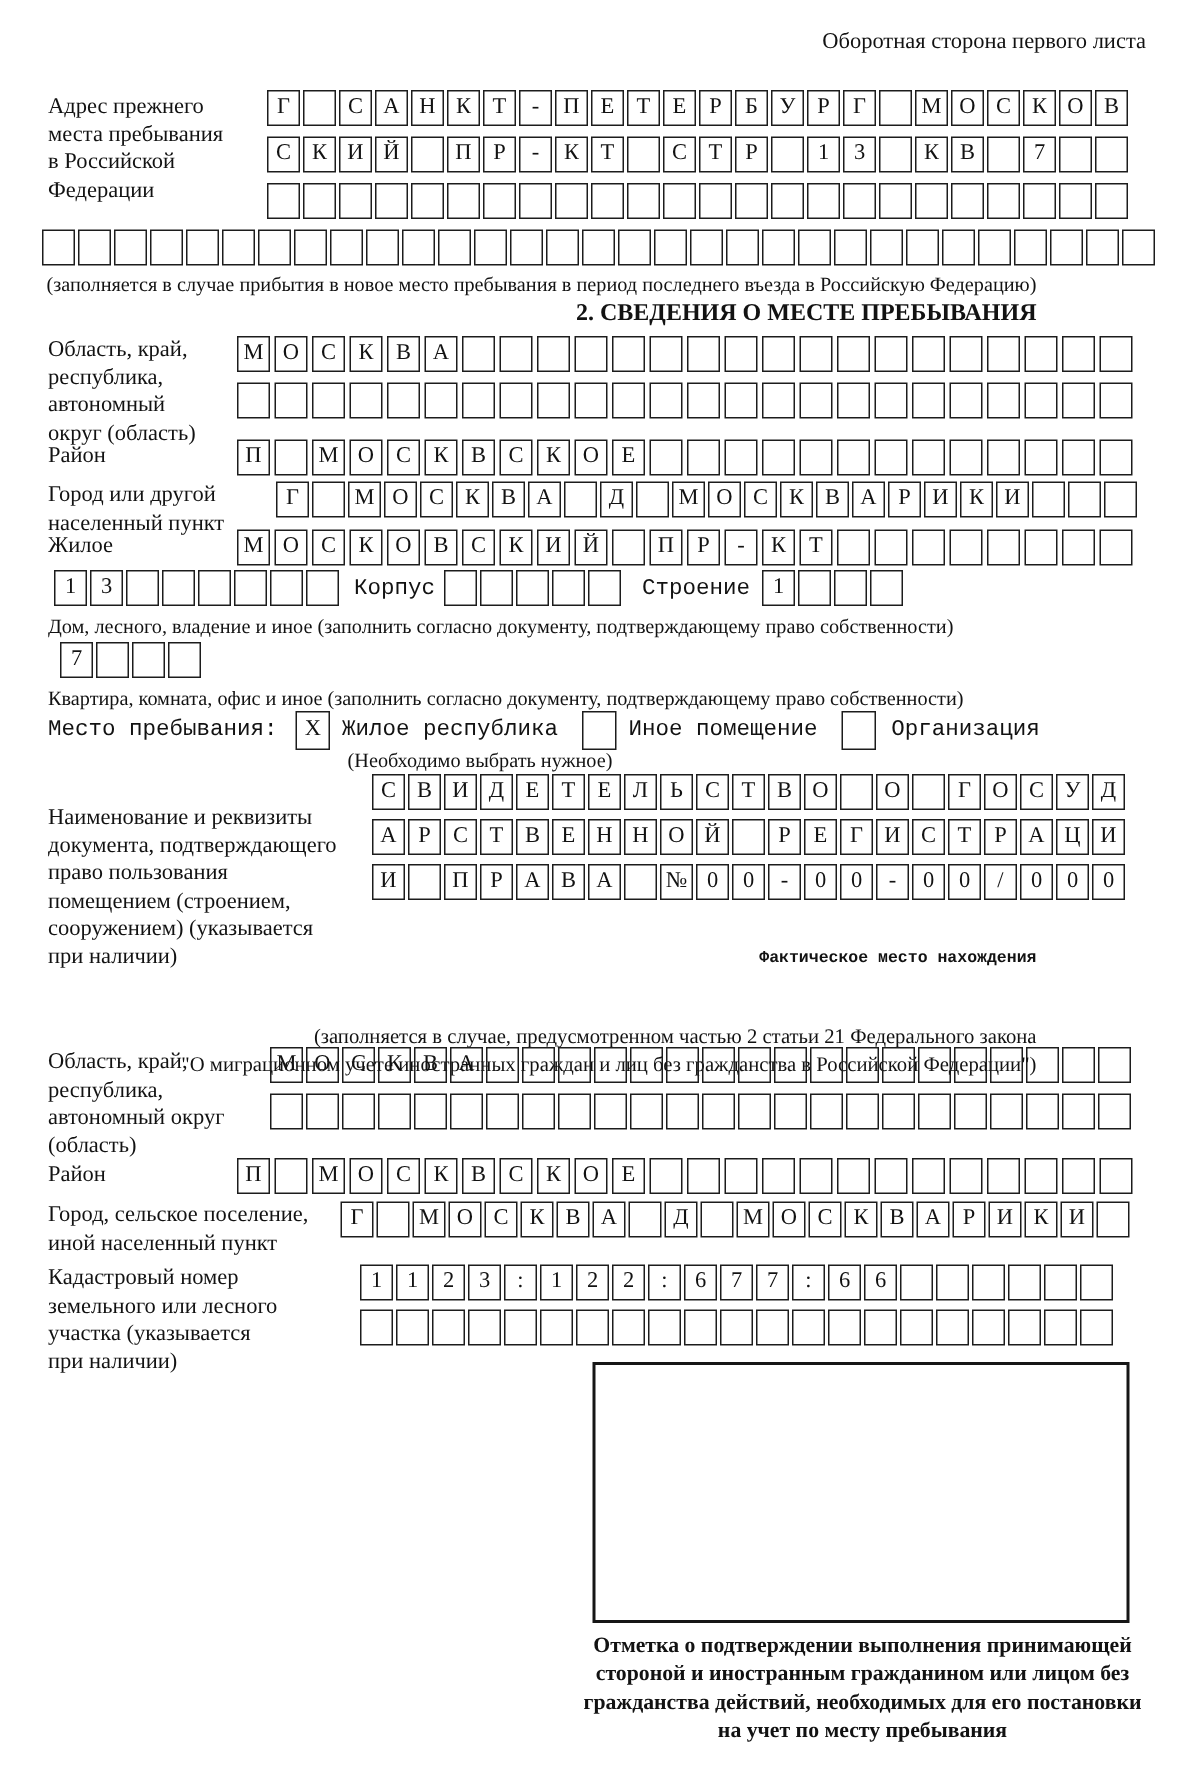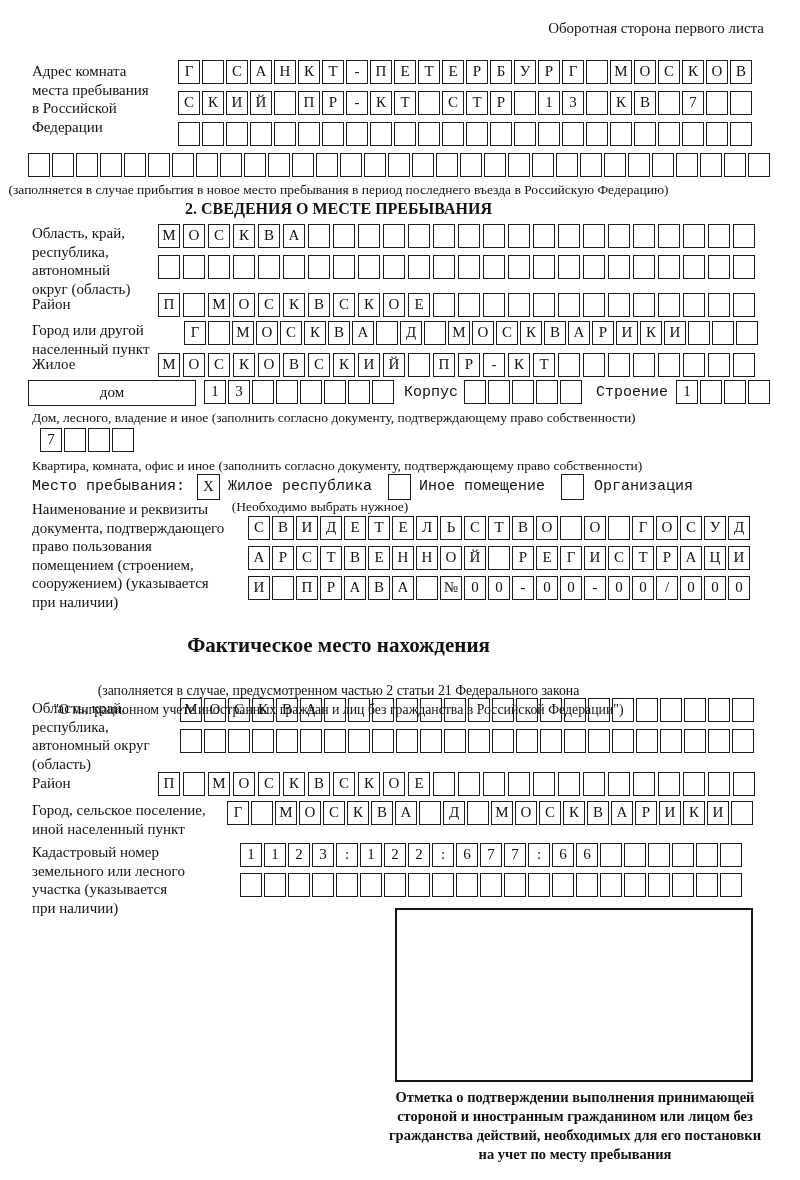--- a/index.html
+++ b/index.html
@@ -2,23 +2,23 @@
 <html><head>
 <meta charset="utf-8">
 <style>
   html,body{margin:0;padding:0;}
   body{
     width:800px;height:1180px;background:#ffffff;color:#121212;
     font-family:"Liberation Serif","DejaVu Serif",serif;
     position:relative;overflow:hidden;
   }
   .abs{position:absolute;}
-  .center{left:0;width:677px;text-align:center;}
+  .center{left:14px;width:677px;text-align:right;}
   .title{font-weight:bold;font-size:16px;}
-  .subtitle{font-weight:bold;font-size:21px;}
+  .subtitle{font-weight:bold;font-size:11px;font-family:Liberation Mono, monospace;}
   .lbl{font-size:15px;line-height:18.5px;white-space:pre-line;}
   .ilbl{font-size:15px;line-height:25px;white-space:nowrap;font-family:Liberation Mono, monospace;}
   .note{font-size:13.5px;white-space:pre-line;}
   .lawnote{font-size:13.8px;line-height:19px;white-space:pre-line;margin-top:23px;}
   .strip{display:flex;gap:2px;}
   .strip.g3{gap:3px;}
   .rows .strip{margin-bottom:7px;}
   .rows.tight .strip{margin-bottom:6px;}
   .cell{
     flex:0 0 auto;width:22px;height:24px;box-sizing:border-box;
@@ -36,21 +36,21 @@
   .hrow{display:flex;align-items:flex-start;}
   .bigbox{box-sizing:border-box;border:2px solid #161616;background:#fff;}
   .caption{font-size:14.5px;line-height:19px;font-weight:bold;text-align:center;white-space:pre-line;}
   .corner{font-size:15px;}
 </style>
 </head>
 <body>
 
 <div class="abs corner" style="top:20px;right:36px">Оборотная сторона первого листа</div>
 
-<div class="abs lbl" style="top:62px;left:32px;width:150px">Адрес комната
+<div class="abs lbl" style="top:62px;left:32px;width:150px">Адрес прежнего
 места пребывания
 в Российской
 Федерации</div>
 <div class="abs rows" style="top:60px;left:178px">
   <div class="strip">
       <span class="cell">Г</span>
       <span class="cell"></span>
       <span class="cell">С</span>
       <span class="cell">А</span>
       <span class="cell">Н</span>
@@ -302,21 +302,20 @@
     <span class="cell"></span>
     <span class="cell"></span>
     <span class="cell"></span>
     <span class="cell"></span>
     <span class="cell"></span>
     <span class="cell"></span>
     <span class="cell"></span>
   </div>
 
 <div class="abs hrow" style="top:380px;left:28px">
-  <div class="widebox" style="width:168px">дом</div>
   <div class="strip" style="margin-left:8px">
       <span class="cell">1</span>
       <span class="cell">3</span>
       <span class="cell"></span>
       <span class="cell"></span>
       <span class="cell"></span>
       <span class="cell"></span>
       <span class="cell"></span>
       <span class="cell"></span>
     </div>
@@ -352,21 +351,21 @@
   <div class="ilbl">Место пребывания:</div>
   <span class="chk" style="margin-left:12px">X</span>
   <div class="ilbl" style="margin-left:8px">Жилое республика</div>
   <span class="chk" style="margin-left:16px"></span>
   <div class="ilbl" style="margin-left:8px">Иное помещение</div>
   <span class="chk" style="margin-left:16px"></span>
   <div class="ilbl" style="margin-left:10px">Организация</div>
 </div>
 <div class="abs note" style="top:499px;left:170px;width:300px;text-align:center">(Необходимо выбрать нужное)</div>
 
-<div class="abs lbl" style="top:500px;left:32px;width:212px">Наименование и реквизиты
+<div class="abs lbl" style="top:536px;left:32px;width:212px">Наименование и реквизиты
 документа, подтверждающего
 право пользования
 помещением (строением,
 сооружением) (указывается
 при наличии)</div>
 <div class="abs rows tight" style="top:516px;left:248px">
   <div class="strip">
       <span class="cell">С</span>
       <span class="cell">В</span>
       <span class="cell">И</span>

